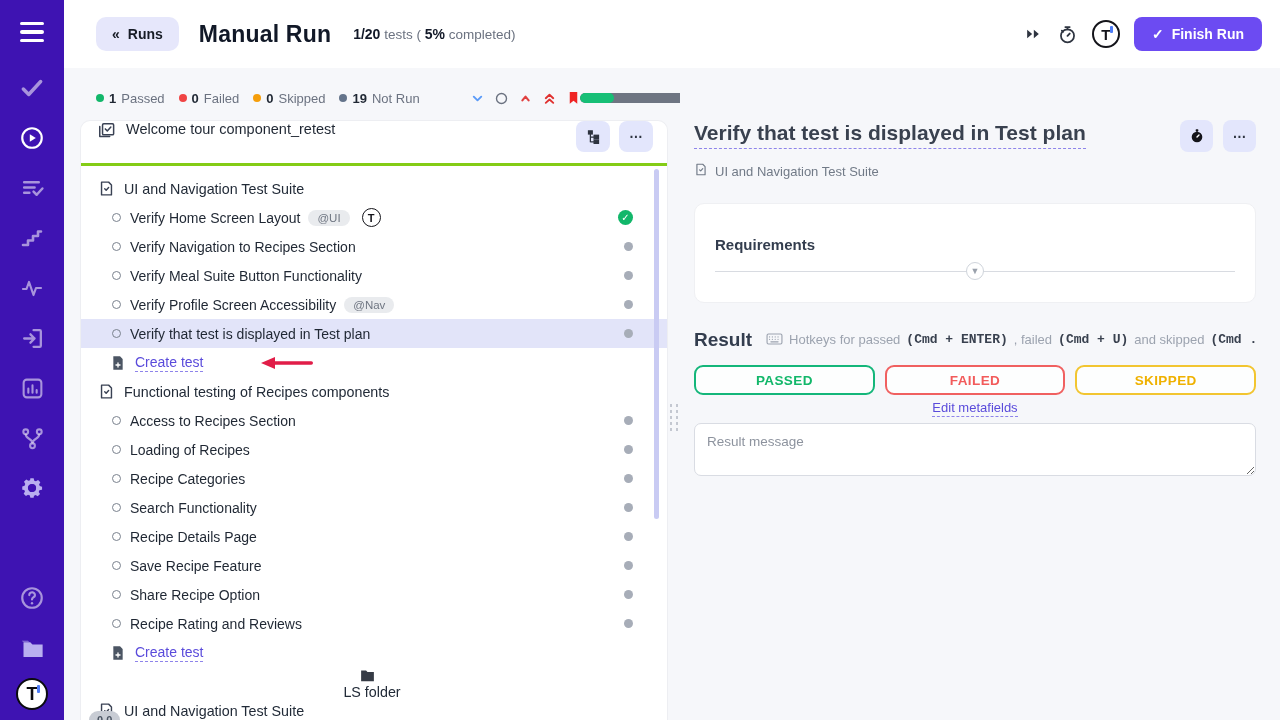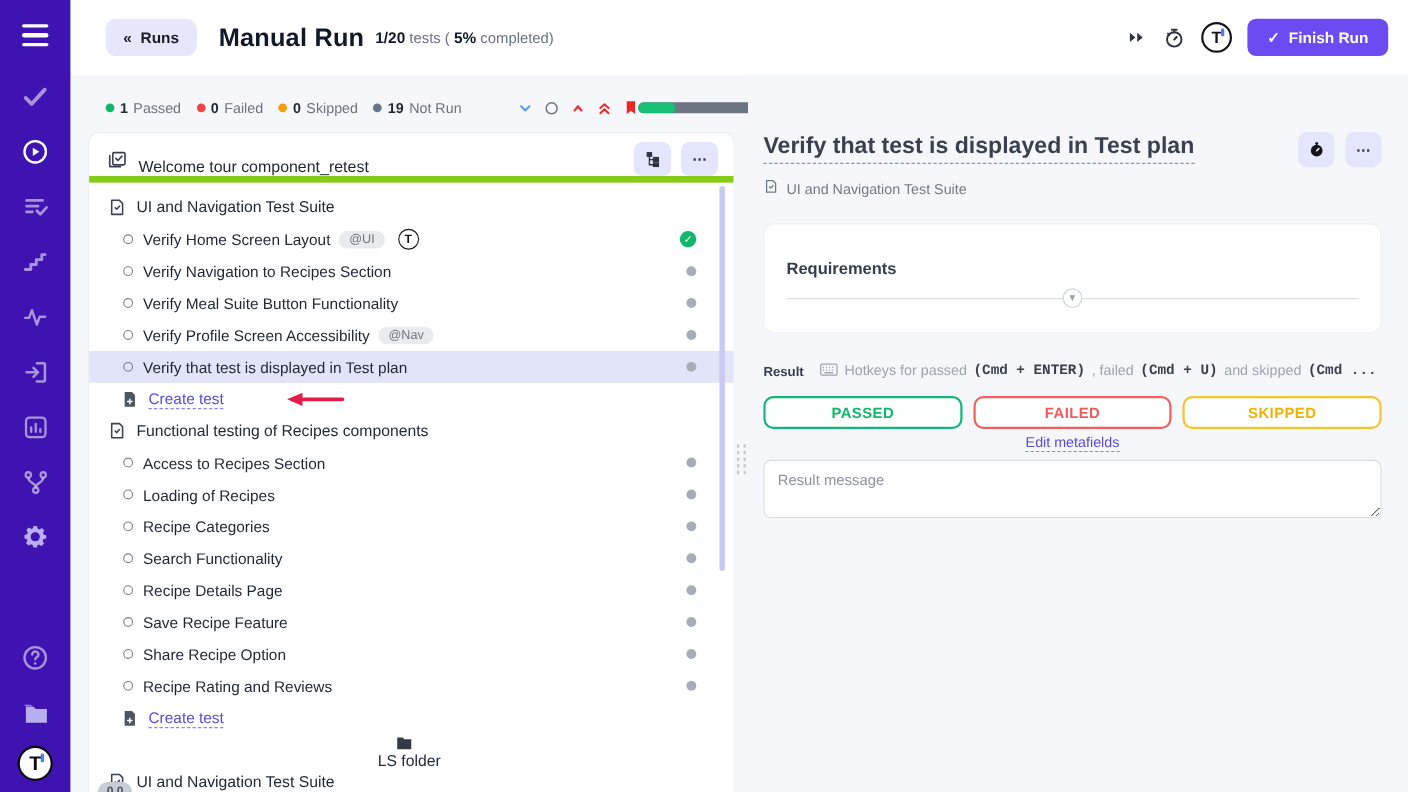--- a/index.html
+++ b/index.html
@@ -16,42 +16,42 @@
   .sb-btn.active { color:#ffffff; }
   .sb-btn.bright { color:#B9AFF0; }
   .sb-bottom { margin-top:auto; display:flex; flex-direction:column; gap:10px; align-items:center; padding-bottom:10px; }
   .sb-logo { width:32px; height:32px; border-radius:50%; background:#fff; border:2px solid #0B0B0F; color:#0B0B0F; font-weight:bold; font-size:18px; display:flex; align-items:center; justify-content:center; position:relative; }
   .sb-logo i { position:absolute; right:6px; top:5px; width:3px; height:8px; background:#4D7CF6; border-radius:1px; }
 
   
   .topbar { position:absolute; left:64px; top:0; right:0; height:68px; background:#FFFFFF; display:flex; align-items:center; padding:0 18px 0 32px; }
   .runs-btn { display:flex; align-items:center; gap:8px; background:#E6E7FB; border:none; border-radius:10px; padding:9px 16px; font-size:14px; font-weight:600; color:#171C26; cursor:pointer; font-family:inherit; }
   .page-title { font-size:23px; font-weight:800; color:#111827; margin-left:20px; letter-spacing:.2px; }
-  .run-stats { margin-left:10px; font-size:13.5px; color:#6B7280;text-align:center; }
+  .run-stats { margin-left:22px; font-size:13.5px; color:#6B7280;text-align:center; }
   .run-stats b { color:#111827; font-size:14px; }
   .topbar-right { margin-left:auto; display:flex; align-items:center; gap:14px; }
   .icon-plain { background:none; border:none; color:#2E3440; cursor:pointer; display:flex; align-items:center; }
   .top-logo { width:28px; height:28px; border-radius:50%; background:#fff; border:2px solid #14141A; color:#14141A; font-weight:bold; font-size:15px; display:flex; align-items:center; justify-content:center; position:relative; }
   .top-logo i { position:absolute; right:5px; top:4px; width:2.5px; height:7px; background:#4D7CF6; border-radius:1px; }
   .finish-btn { display:flex; align-items:center; gap:8px; background:#6C4BF2; color:#fff; border:none; border-radius:8px; padding:9px 18px; font-size:14px; font-weight:600; cursor:pointer; font-family:inherit; }
 
   
   .statusbar { position:absolute; left:96px; top:86px; right:18px; height:24px; display:flex; align-items:center; }
   .counts { display:flex; align-items:center; gap:14px; }
   .count-item { display:flex; align-items:center; gap:5px; font-size:13px; color:#6B7280; }
   .count-item .dot { width:8px; height:8px; border-radius:50%; }
   .count-item b { color:#1F2733; font-size:13px; }
   .prio-icons { display:flex; align-items:center; gap:9px; margin-left:50px; }
   .prio-icons button { background:none; border:none; padding:0; cursor:pointer; display:flex; align-items:center; }
   .progressbar { position:absolute; left:484px; right:0; top:7px; height:10px; background:#6E7582; border-radius:5px; overflow:hidden; }
   .progress-fill { height:100%; background:#17BF76; border-radius:5px; }
 
   
   .tree-panel { position:absolute; left:80px; top:120px; width:588px; bottom:0; background:#FFFFFF; border-radius:10px 10px 0 0; border:1px solid #EDEEF2; border-bottom:none; overflow:hidden; }
-  .tree-head { height:45px; display:flex; align-items:flex-end; padding:0 14px 0 16px; border-bottom:6px solid #84cc16; }
+  .tree-head { height:45px; display:flex; align-items:flex-start; padding:0 14px 0 16px; border-bottom:3px solid #84cc16; }
   .tree-head .t-title { font-size:14.5px; color:#1F2733; margin-left:10px; }
   .tree-head-btns { margin-left:auto; display:flex; gap:9px; }
   .sq-btn { width:34px; height:31px; background:#E3E6FC; border:none; border-radius:8px; color:#2E3440; display:flex; align-items:center; justify-content:center; cursor:pointer; font-weight:bold; }
   .tree-list { padding:8px 0 0 0; }
   .row { height:29px; display:flex; align-items:center; position:relative; padding-right:28px; cursor:pointer; }
   .row.suite { padding-left:17px; }
   .row.folder { padding-left:15px;flex-direction:column; }
   .row.test { padding-left:31px; }
   .row.create { padding-left:29px; }
   .row .lbl { font-size:14px; color:#1F2733; margin-left:9px; white-space:nowrap; }
@@ -78,21 +78,21 @@
   .detail-titlerow { margin-top:52px; display:flex; align-items:flex-start; }
   .detail-title { font-size:21px; font-weight:700; color:#39414F; border-bottom:1.5px dashed #8E84EA; padding-bottom:3px; line-height:1.2; cursor:text; }
   .detail-title-btns { margin-left:auto; display:flex; gap:10px; }
   .detail .sq-btn { width:33px; height:32px; }
   .breadcrumb { margin-top:10px; display:flex; align-items:center; gap:7px; font-size:13px; color:#717A87; }
   .req-card { margin-top:23px; background:#fff; border-radius:10px; border:1px solid #EFF0F3; height:100px; padding:20px; position:relative; }
   .req-title { font-size:15px; font-weight:700; color:#333D4E; margin-top:12px; }
   .req-divider { position:absolute; left:20px; right:20px; top:67px; height:1px; background:#D8DBE1; }
   .req-expander { position:absolute; left:50%; top:58px; transform:translateX(-50%); width:18px; height:18px; border-radius:50%; background:#fff; border:1px solid #CFD4DB; color:#9AA1AC; font-size:9px; display:flex; align-items:center; justify-content:center; cursor:pointer; }
   .result-row { margin-top:26px; display:flex; align-items:center; gap:14px; }
-  .result-title { font-size:12px; font-weight:700; color:#333D4E; }
+  .result-title { font-size:19px; font-weight:700; color:#333D4E; }
   .hotkeys { display:flex; align-items:flex-start; gap:6px; font-size:13px; color:#9CA3AF; white-space:nowrap; overflow:hidden; }
   .hotkeys b { color:#39414F; font-weight:700;font-family:Liberation Mono, monospace; }
   .result-btns { margin-top:14px; display:flex; gap:10px; }
   .result-btn { flex:1; height:30px; background:#FDFEFE; border-width:2px; border-style:solid; border-radius:9px; font-size:13.5px; font-weight:700; letter-spacing:.4px; cursor:pointer; font-family:inherit; }
   .metafields-row { margin-top:3px; text-align:center; }
   .metafields-link { font-size:13px; color:#5A4BDB; text-decoration:none; border-bottom:1.5px dashed #8E84EA; padding-bottom:1px; cursor:pointer; }
   .result-msg { margin-top:7px; width:100%; height:53px; border:1px solid #D9DCE3; border-radius:7px; background:#fff; resize:both; padding:10px 12px; font-size:13.5px; font-family:inherit; color:#1F2733; }
   .result-msg::placeholder { color:#8D939E; }
 </style>
 </head>

